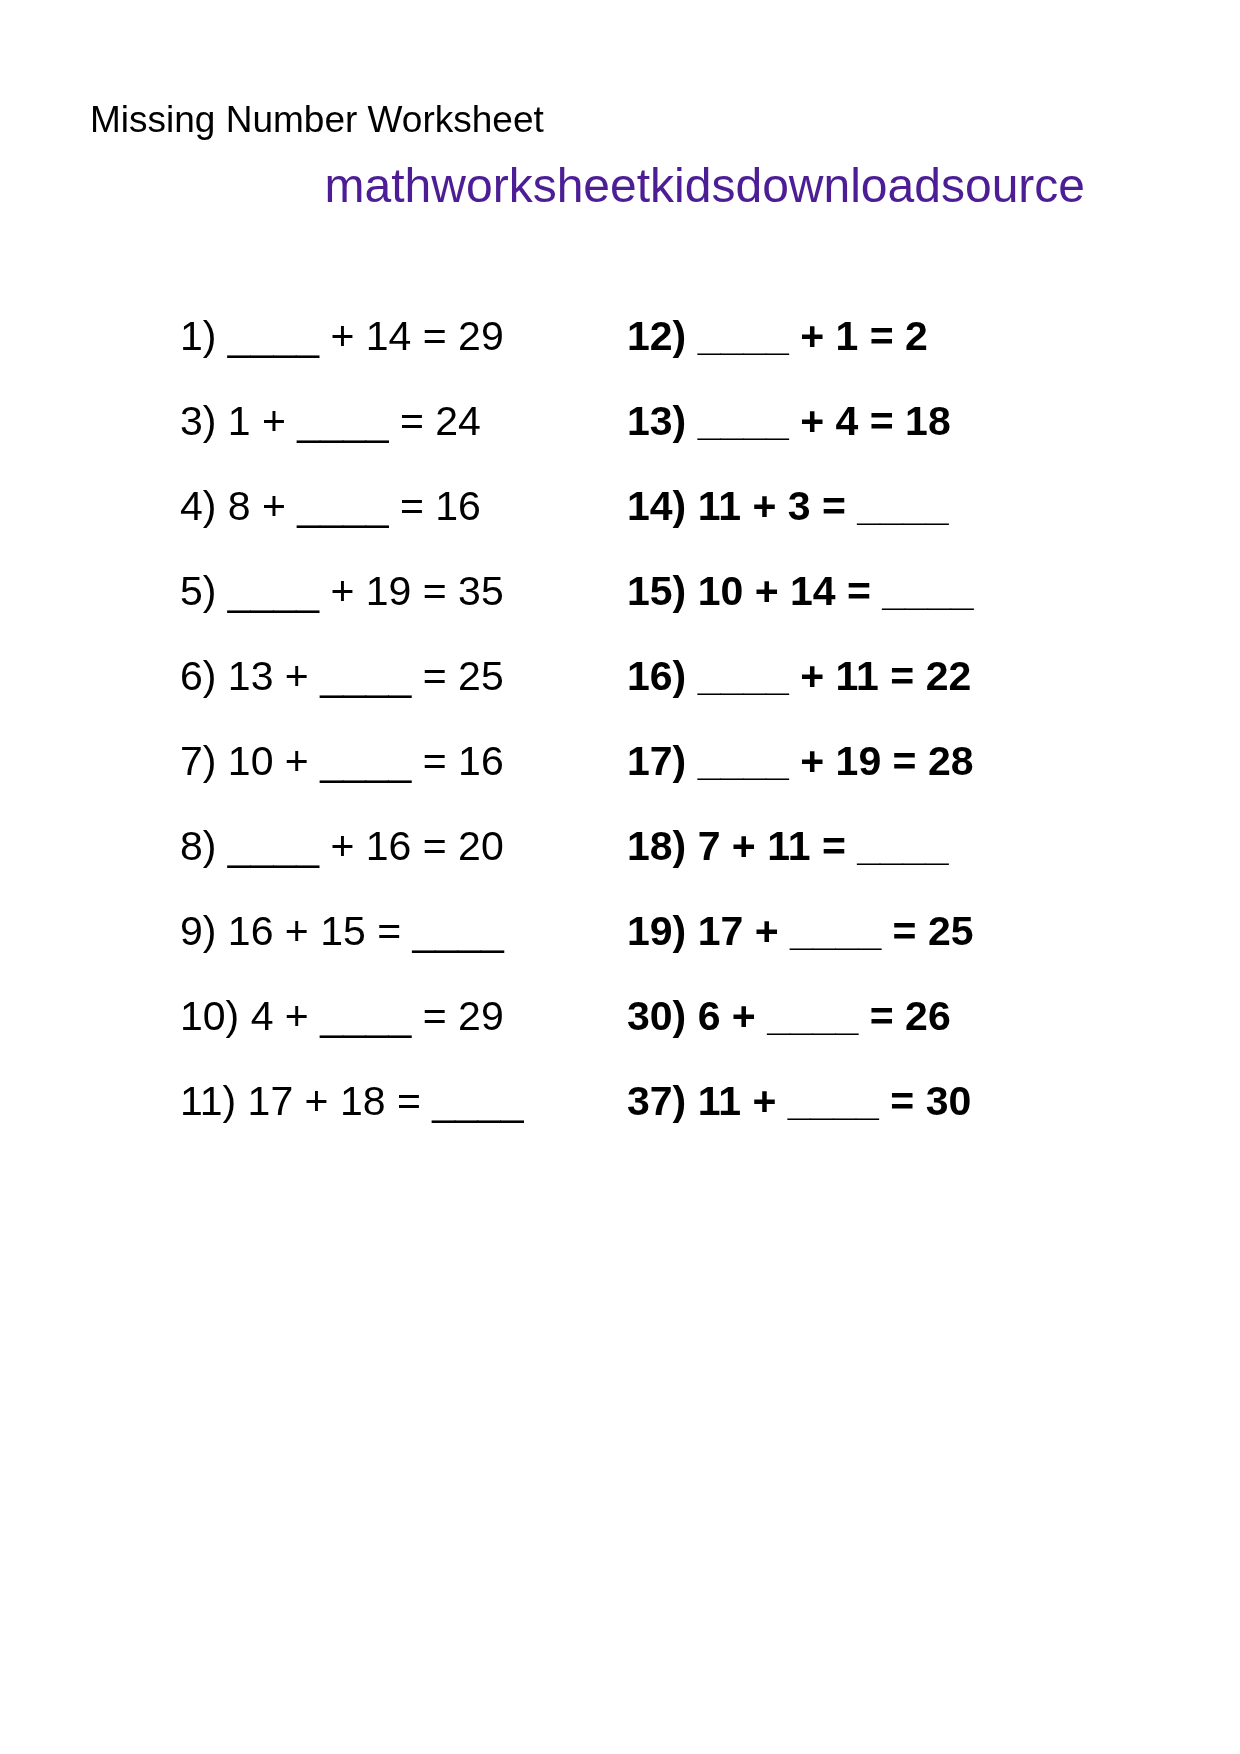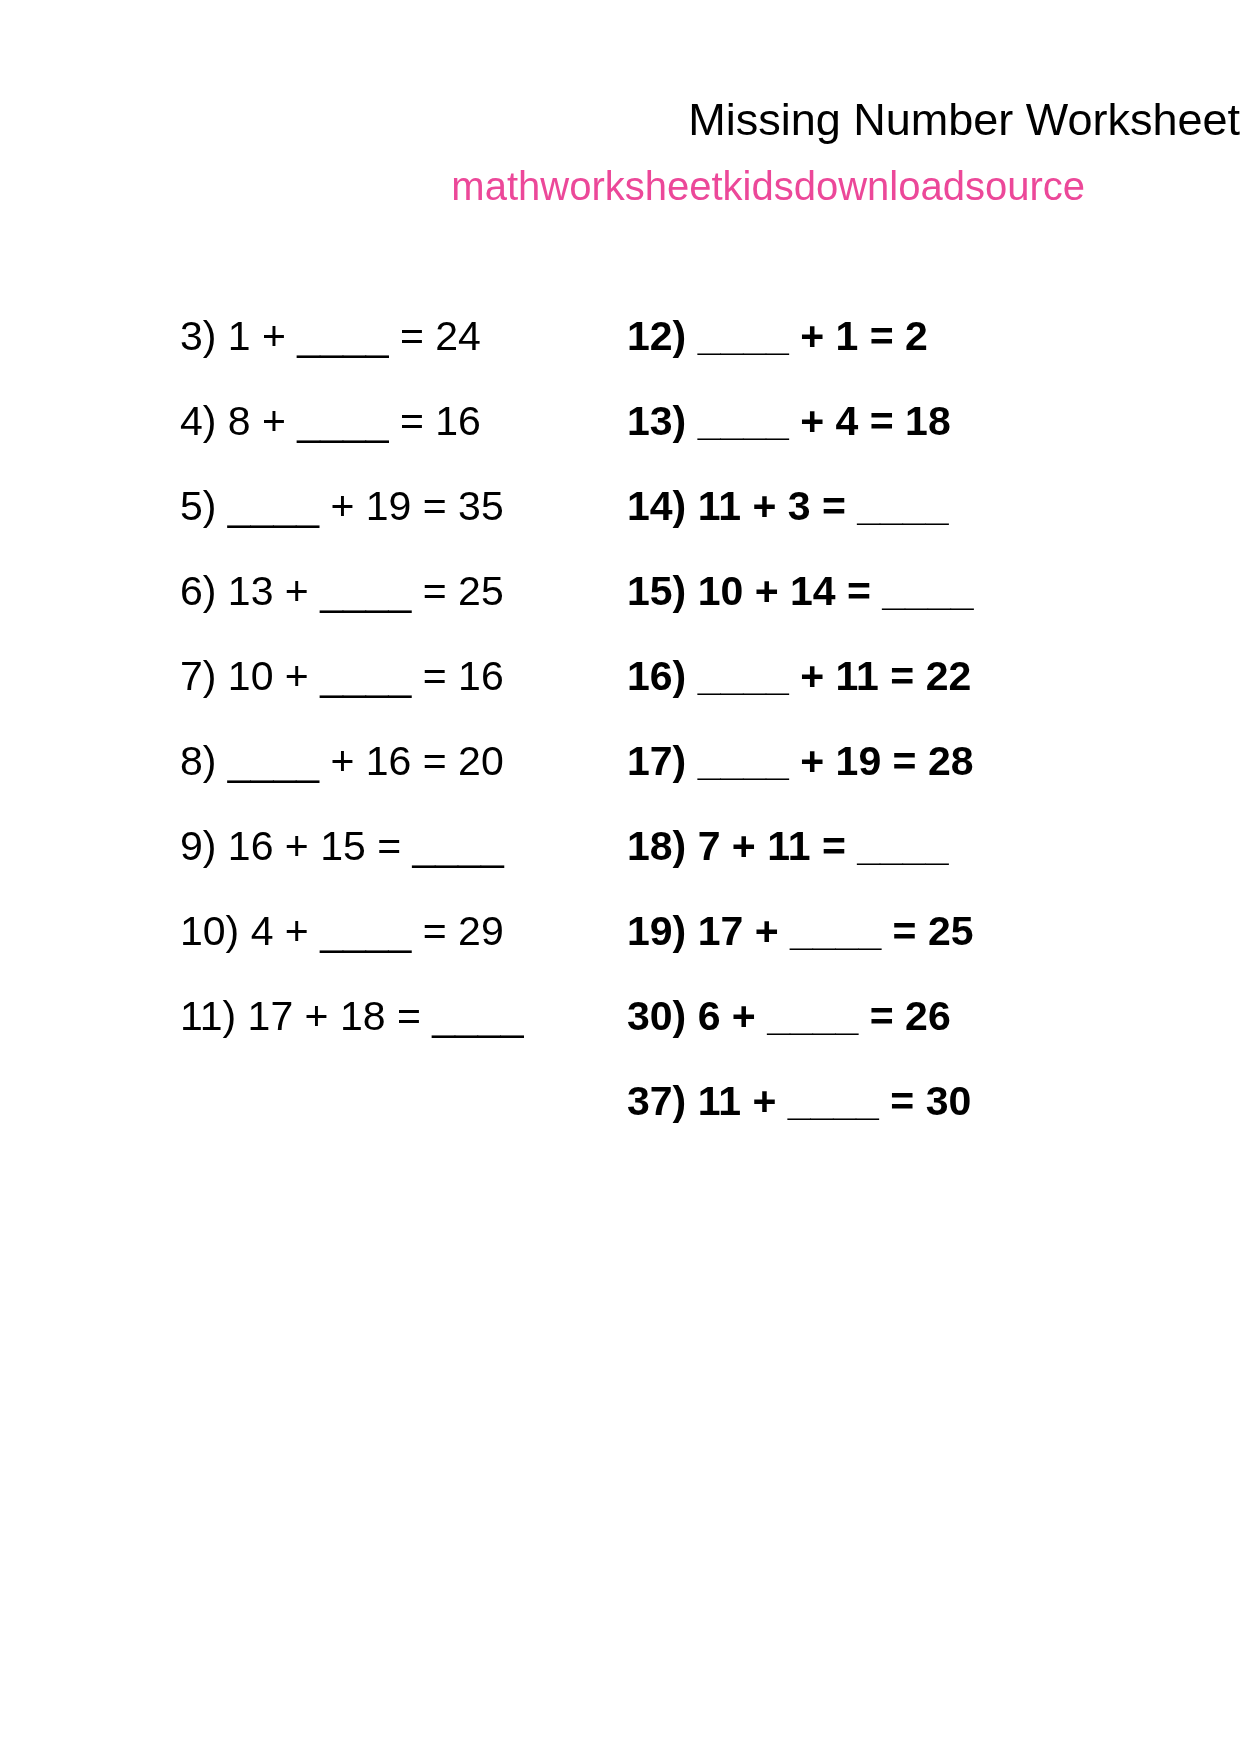--- a/index.html
+++ b/index.html
@@ -13,34 +13,34 @@
       position: relative;
       overflow: hidden;
       font-family: "Liberation Sans", sans-serif;
       color: #000000;
     }
     .title {
       position: absolute;
       left: 0;
       width: 1240px;
       top: 88px;
-      text-align: right;
-      font-size: 45px;
+      text-align: left;
+      font-size: 37px;
       line-height: 64px;
       letter-spacing: 0px;
       padding-left: 90px;
       box-sizing: border-box;
     }
     .subtitle {
       position: absolute;
       right: 155px;
       top: 162px;
-      font-size: 40px;
+      font-size: 48px;
       line-height: 48px;
-      color: #ec4899;
+      color: #4c1d95;
     }
     .column {
       position: absolute;
       top: 312px;
     }
     .column.left { left: 180px; }
     .column.right { left: 627px; font-weight: bold; }
     .problem {
       height: 85px;
       font-size: 41px;
@@ -49,20 +49,21 @@
     }
   </style>
 </head>
 <body>
 
 <div>
   <div class="title">Missing Number Worksheet</div>
   <div class="subtitle">mathworksheetkidsdownloadsource</div>
 
   <div class="column left">
+    <div class="problem">1) ____ + 14 = 29</div>
     <div class="problem">3) 1 + ____ = 24</div>
     <div class="problem">4) 8 + ____ = 16</div>
     <div class="problem">5) ____ + 19 = 35</div>
     <div class="problem">6) 13 + ____ = 25</div>
     <div class="problem">7) 10 + ____ = 16</div>
     <div class="problem">8) ____ + 16 = 20</div>
     <div class="problem">9) 16 + 15 = ____</div>
     <div class="problem">10) 4 + ____ = 29</div>
     <div class="problem">11) 17 + 18 = ____</div>
   </div>

